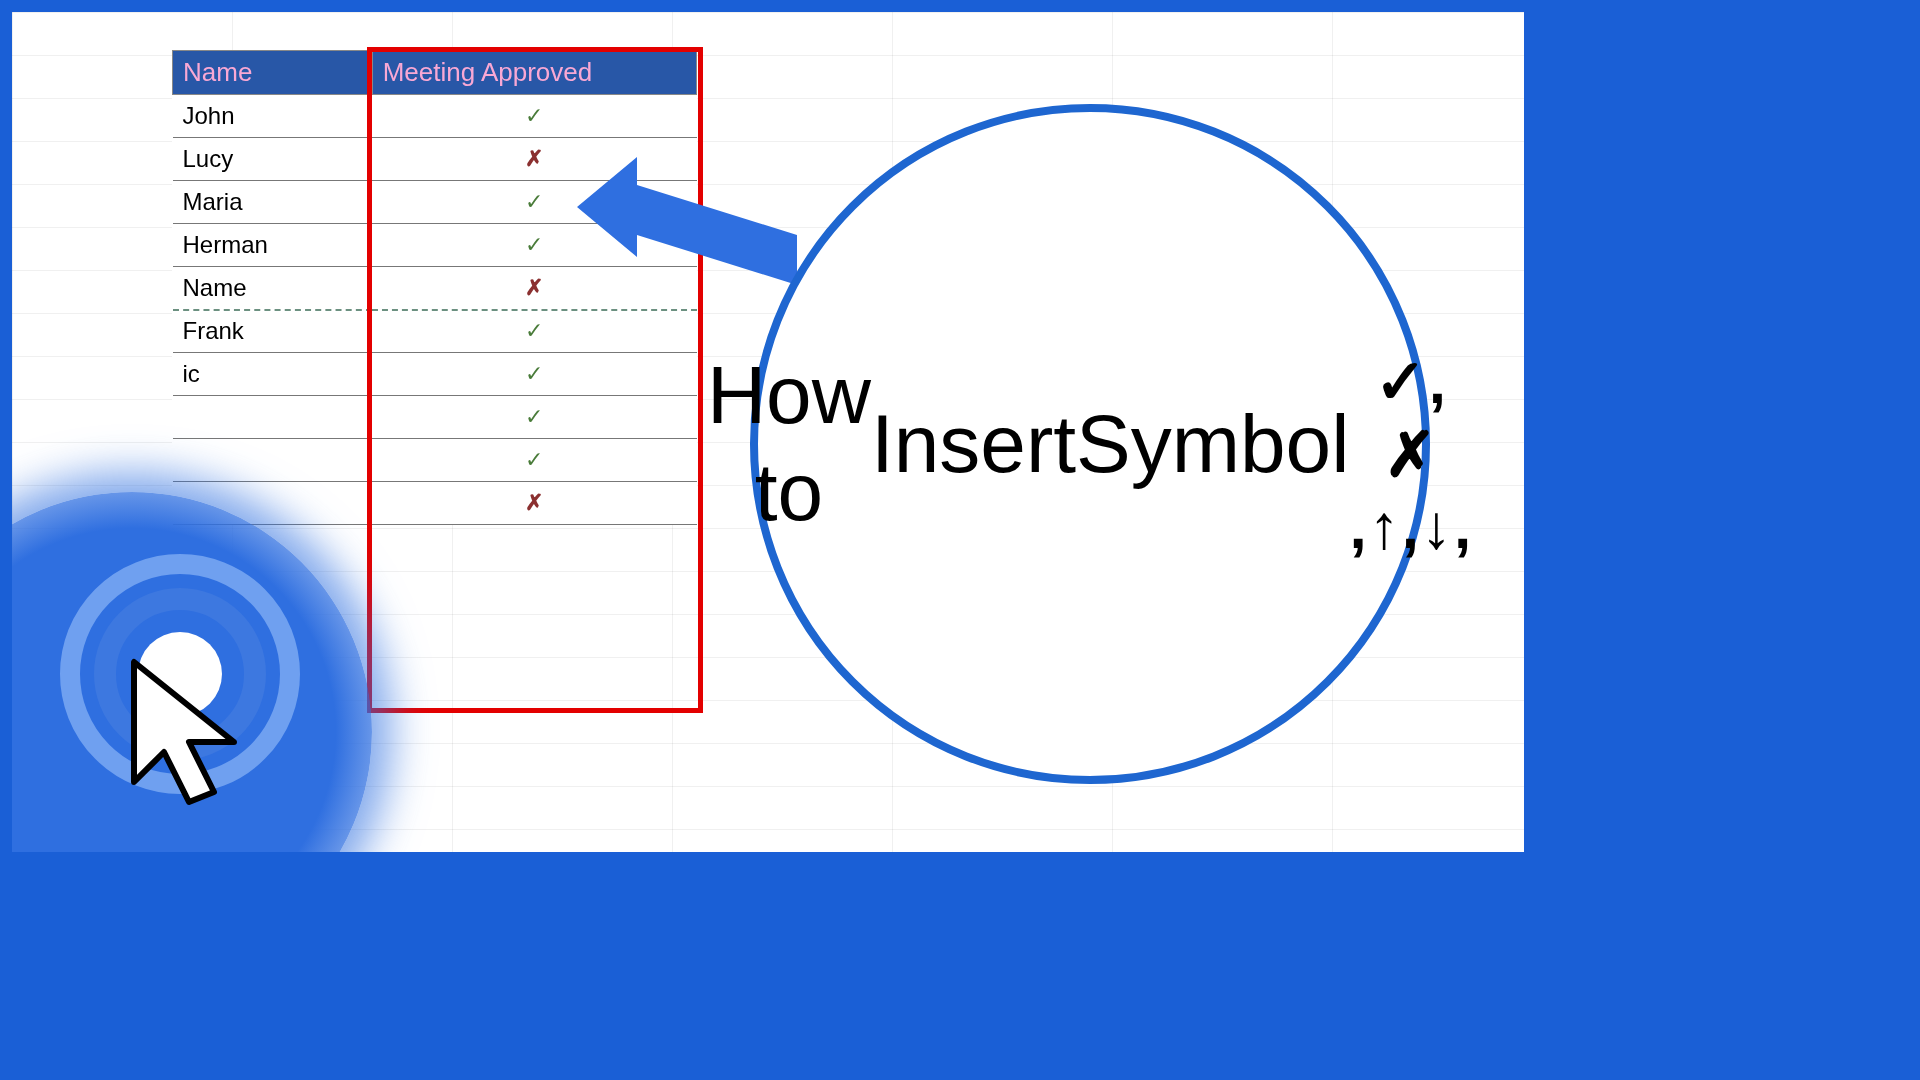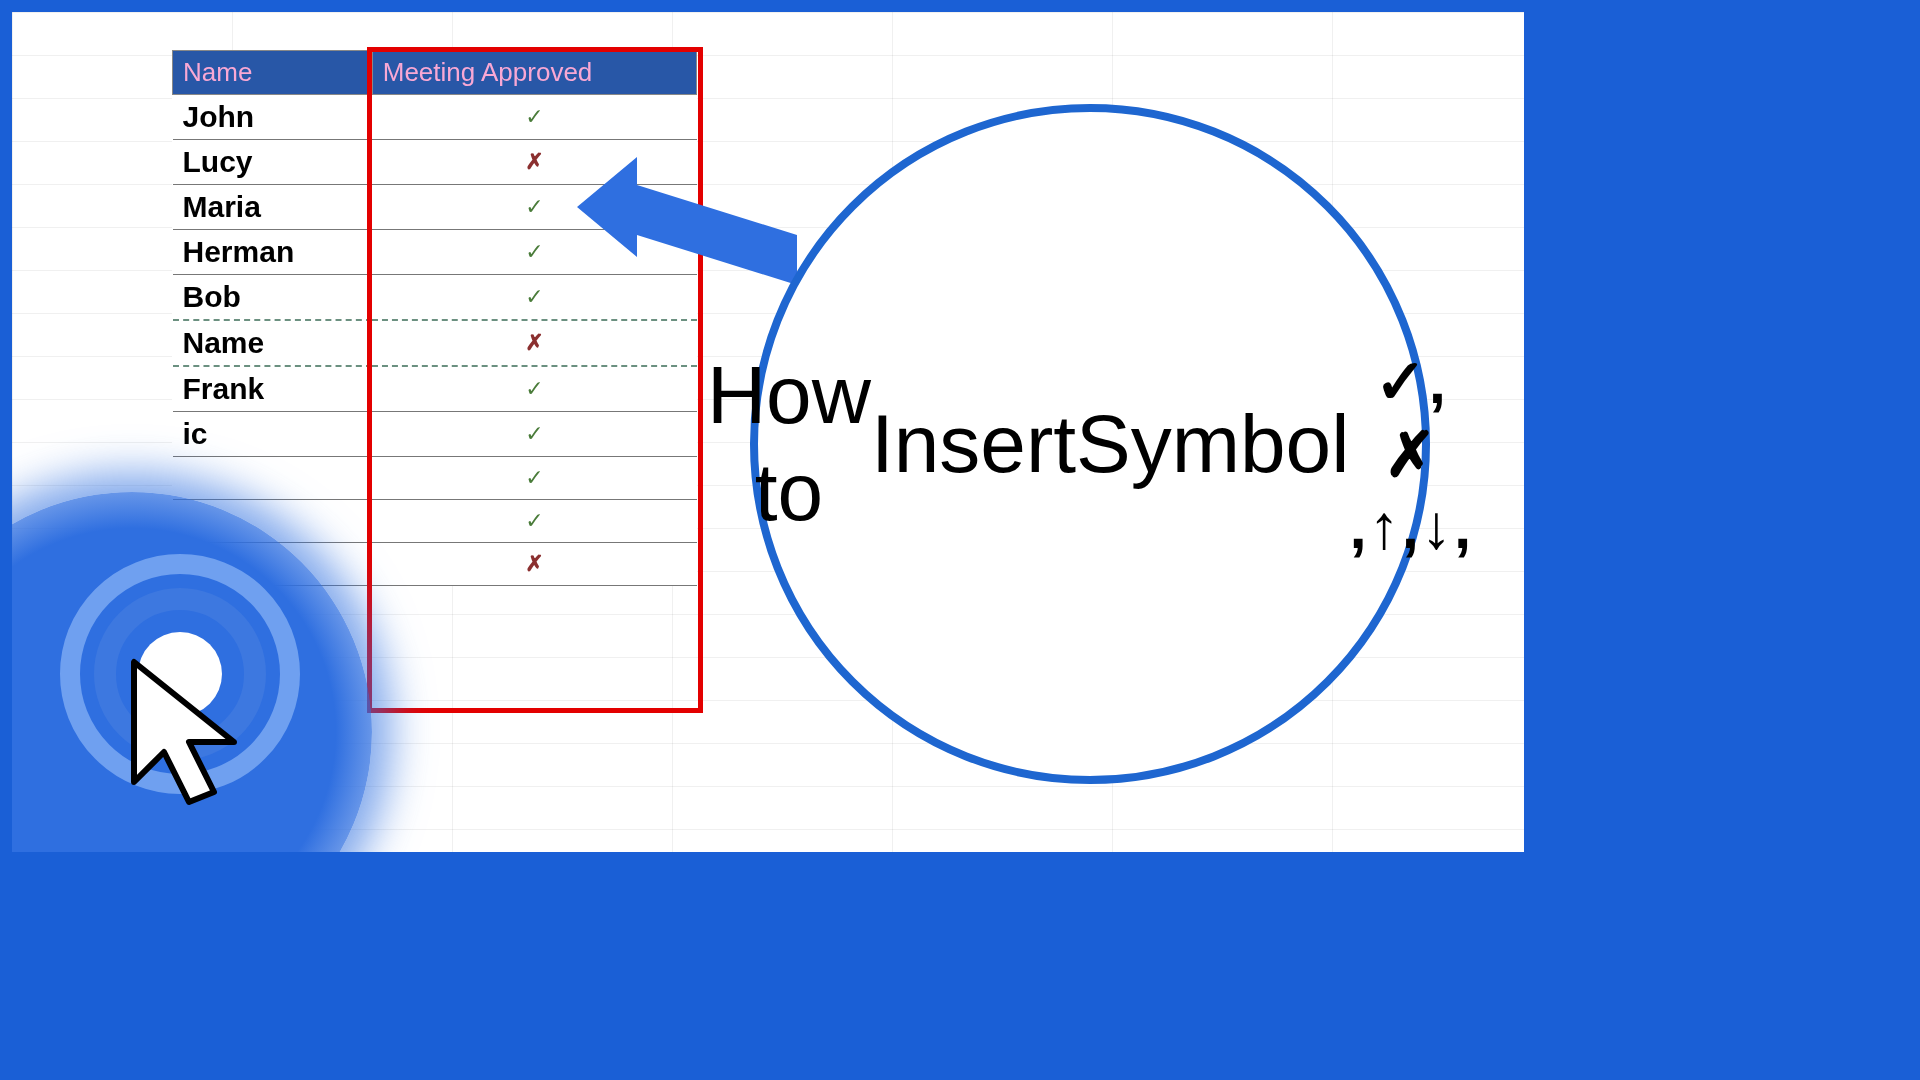--- a/index.html
+++ b/index.html
@@ -44,22 +44,22 @@
       font-size: 26px;
       text-align: left;
       padding: 6px 10px;
       border: 1px solid #888;
     }
     .table th.col-approved {
       border: 1px solid #888;
     }
     .table td {
       border-bottom: 1px solid #777;
-      font-size: 30px;
-      font-weight: bold;
+      font-size: 24px;
+      font-weight: normal;
       padding: 5px 10px;
       height: 43px;
       vertical-align: middle;
     }
     .table td.name-cell {
       width: 200px;
       border-right: none;
     }
     .table td.approved-cell {
       width: 325px;
@@ -167,24 +167,20 @@
         </tr>
         <tr>
           <td class="name-cell">Maria</td>
           <td class="approved-cell"><span class="check">✓</span></td>
         </tr>
         <tr>
           <td class="name-cell">Herman</td>
           <td class="approved-cell"><span class="check">✓</span></td>
         </tr>
         <tr class="dashed">
-          <td class="name-cell">Bob</td>
-          <td class="approved-cell"><span class="check">✓</span></td>
-        </tr>
-        <tr class="dashed">
           <td class="name-cell">Name</td>
           <td class="approved-cell"><span class="cross">✗</span></td>
         </tr>
         <tr>
           <td class="name-cell">Frank</td>
           <td class="approved-cell"><span class="check">✓</span></td>
         </tr>
         <tr>
           <td class="name-cell">ic</td>
           <td class="approved-cell"><span class="check">✓</span></td>

